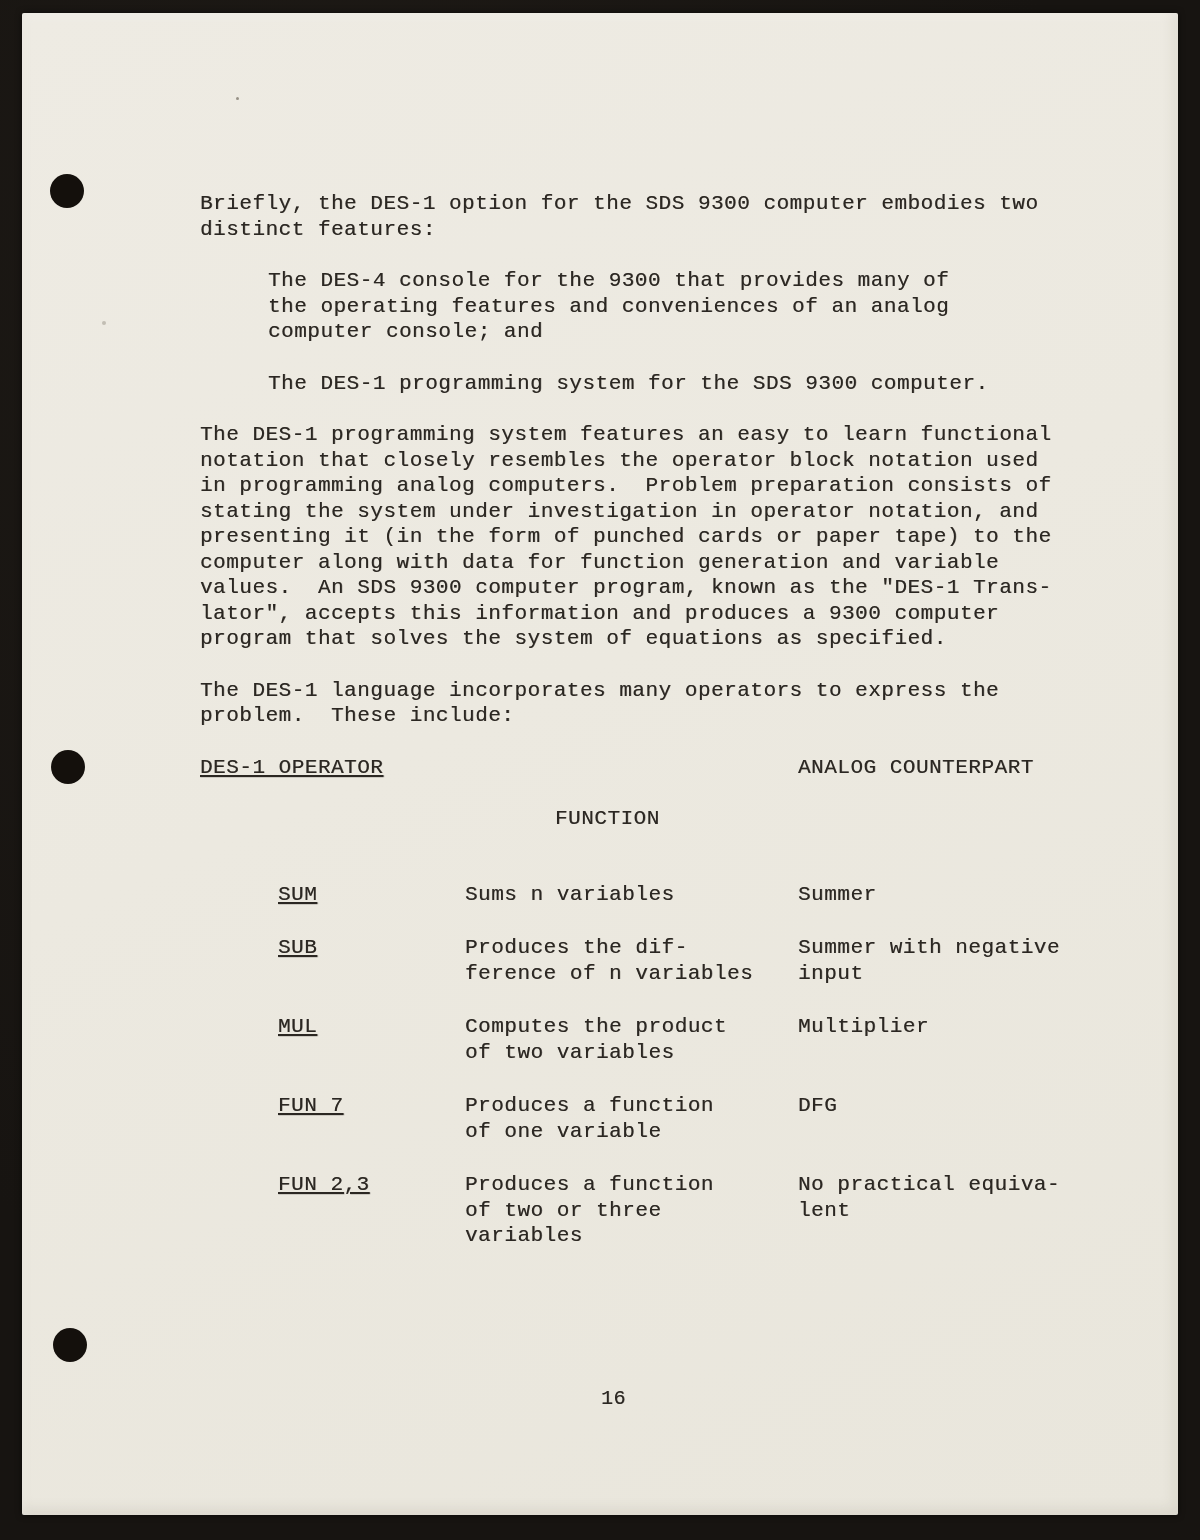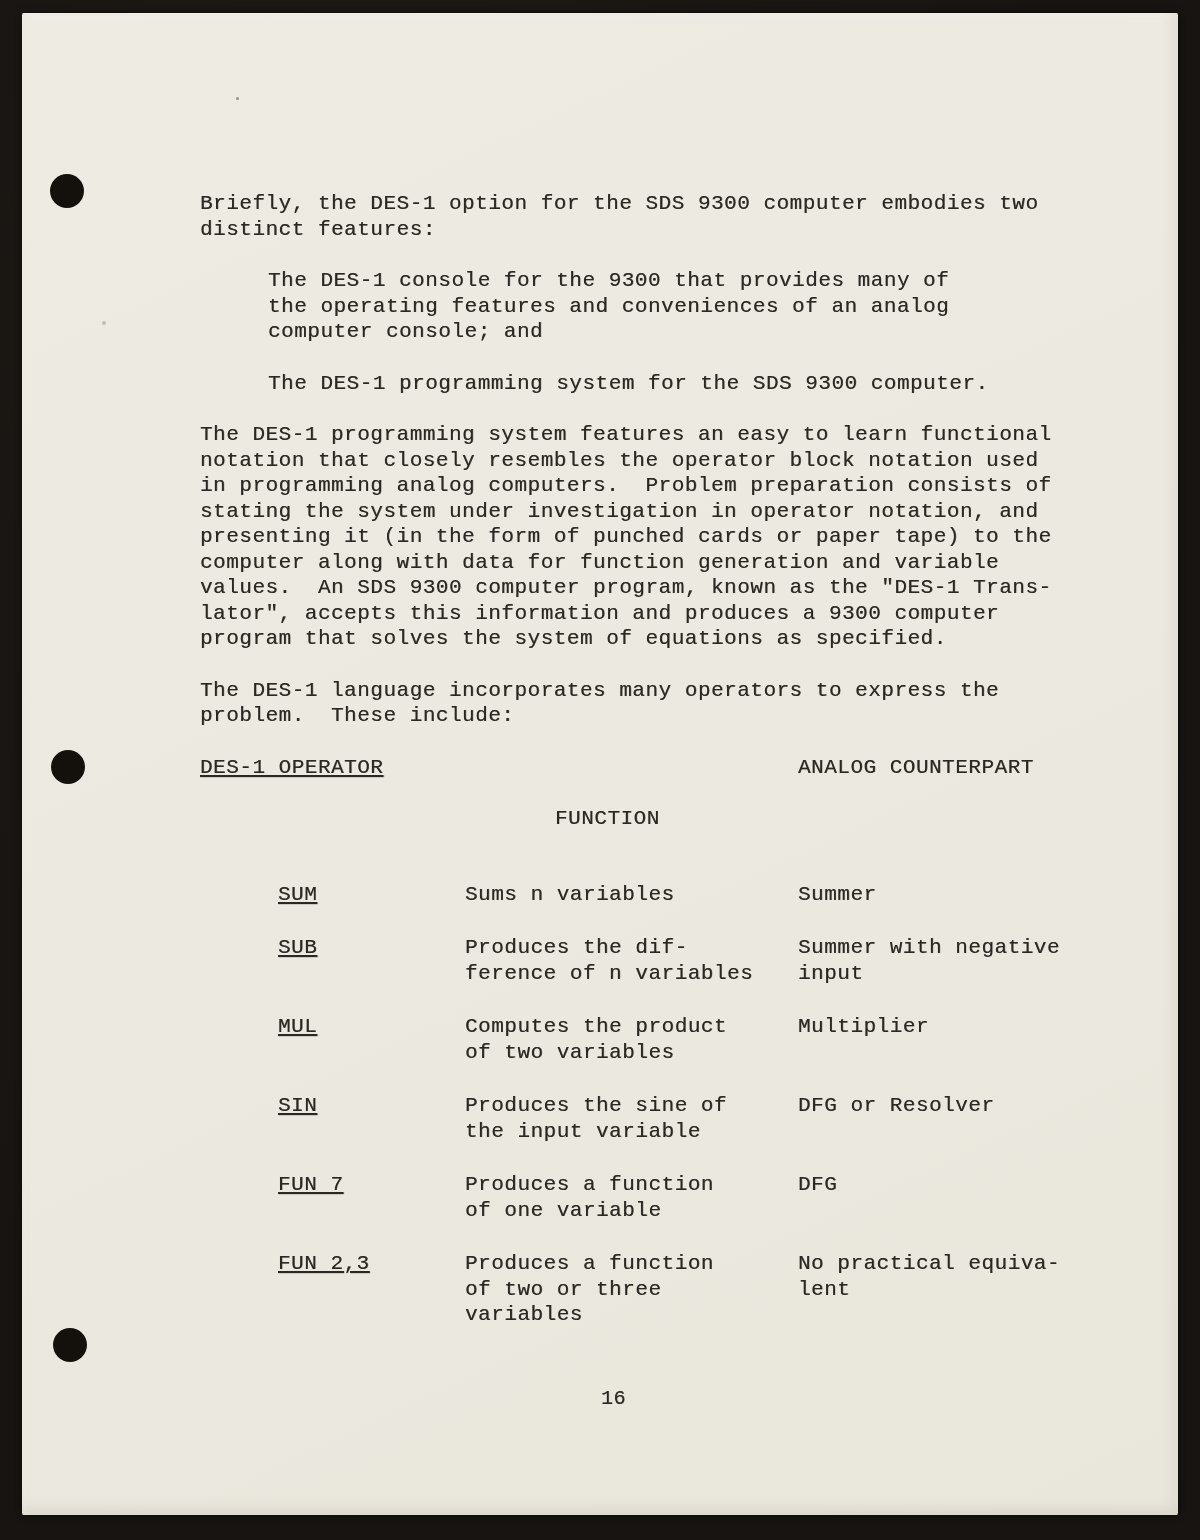--- a/index.html
+++ b/index.html
@@ -102,21 +102,21 @@
     <div class="hole hole-3"></div>
 
     <div class="speck speck-1"></div>
     <div class="speck speck-2"></div>
 
     <div class="content">
 
       <p class="para">Briefly, the DES-1 option for the SDS 9300 computer embodies two
 distinct features:</p>
 
-      <p class="para indented">The DES-1 console for the 9300 that provides many of
+      <p class="para indented">The DES-4 console for the 9300 that provides many of
 the operating features and conveniences of an analog
 computer console; and</p>
 
       <p class="para indented">The DES-1 programming system for the SDS 9300 computer.</p>
 
       <p class="para">The DES-1 programming system features an easy to learn functional
 notation that closely resembles the operator block notation used
 in programming analog computers.  Problem preparation consists of
 stating the system under investigation in operator notation, and
 presenting it (in the form of punched cards or paper tape) to the
@@ -152,26 +152,20 @@
 input</div>
         </div>
 
         <div class="trow">
           <div class="col-op cell">MUL</div>
           <div class="col-fn">Computes the product
 of two variables</div>
           <div class="col-an">Multiplier</div>
         </div>
 
-        <div class="trow">
-          <div class="col-op cell">SIN</div>
-          <div class="col-fn">Produces the sine of
-the input variable</div>
-          <div class="col-an">DFG or Resolver</div>
-        </div>
 
         <div class="trow">
           <div class="col-op cell">FUN 7</div>
           <div class="col-fn">Produces a function
 of one variable</div>
           <div class="col-an">DFG</div>
         </div>
 
         <div class="trow">
           <div class="col-op cell">FUN 2,3</div>

